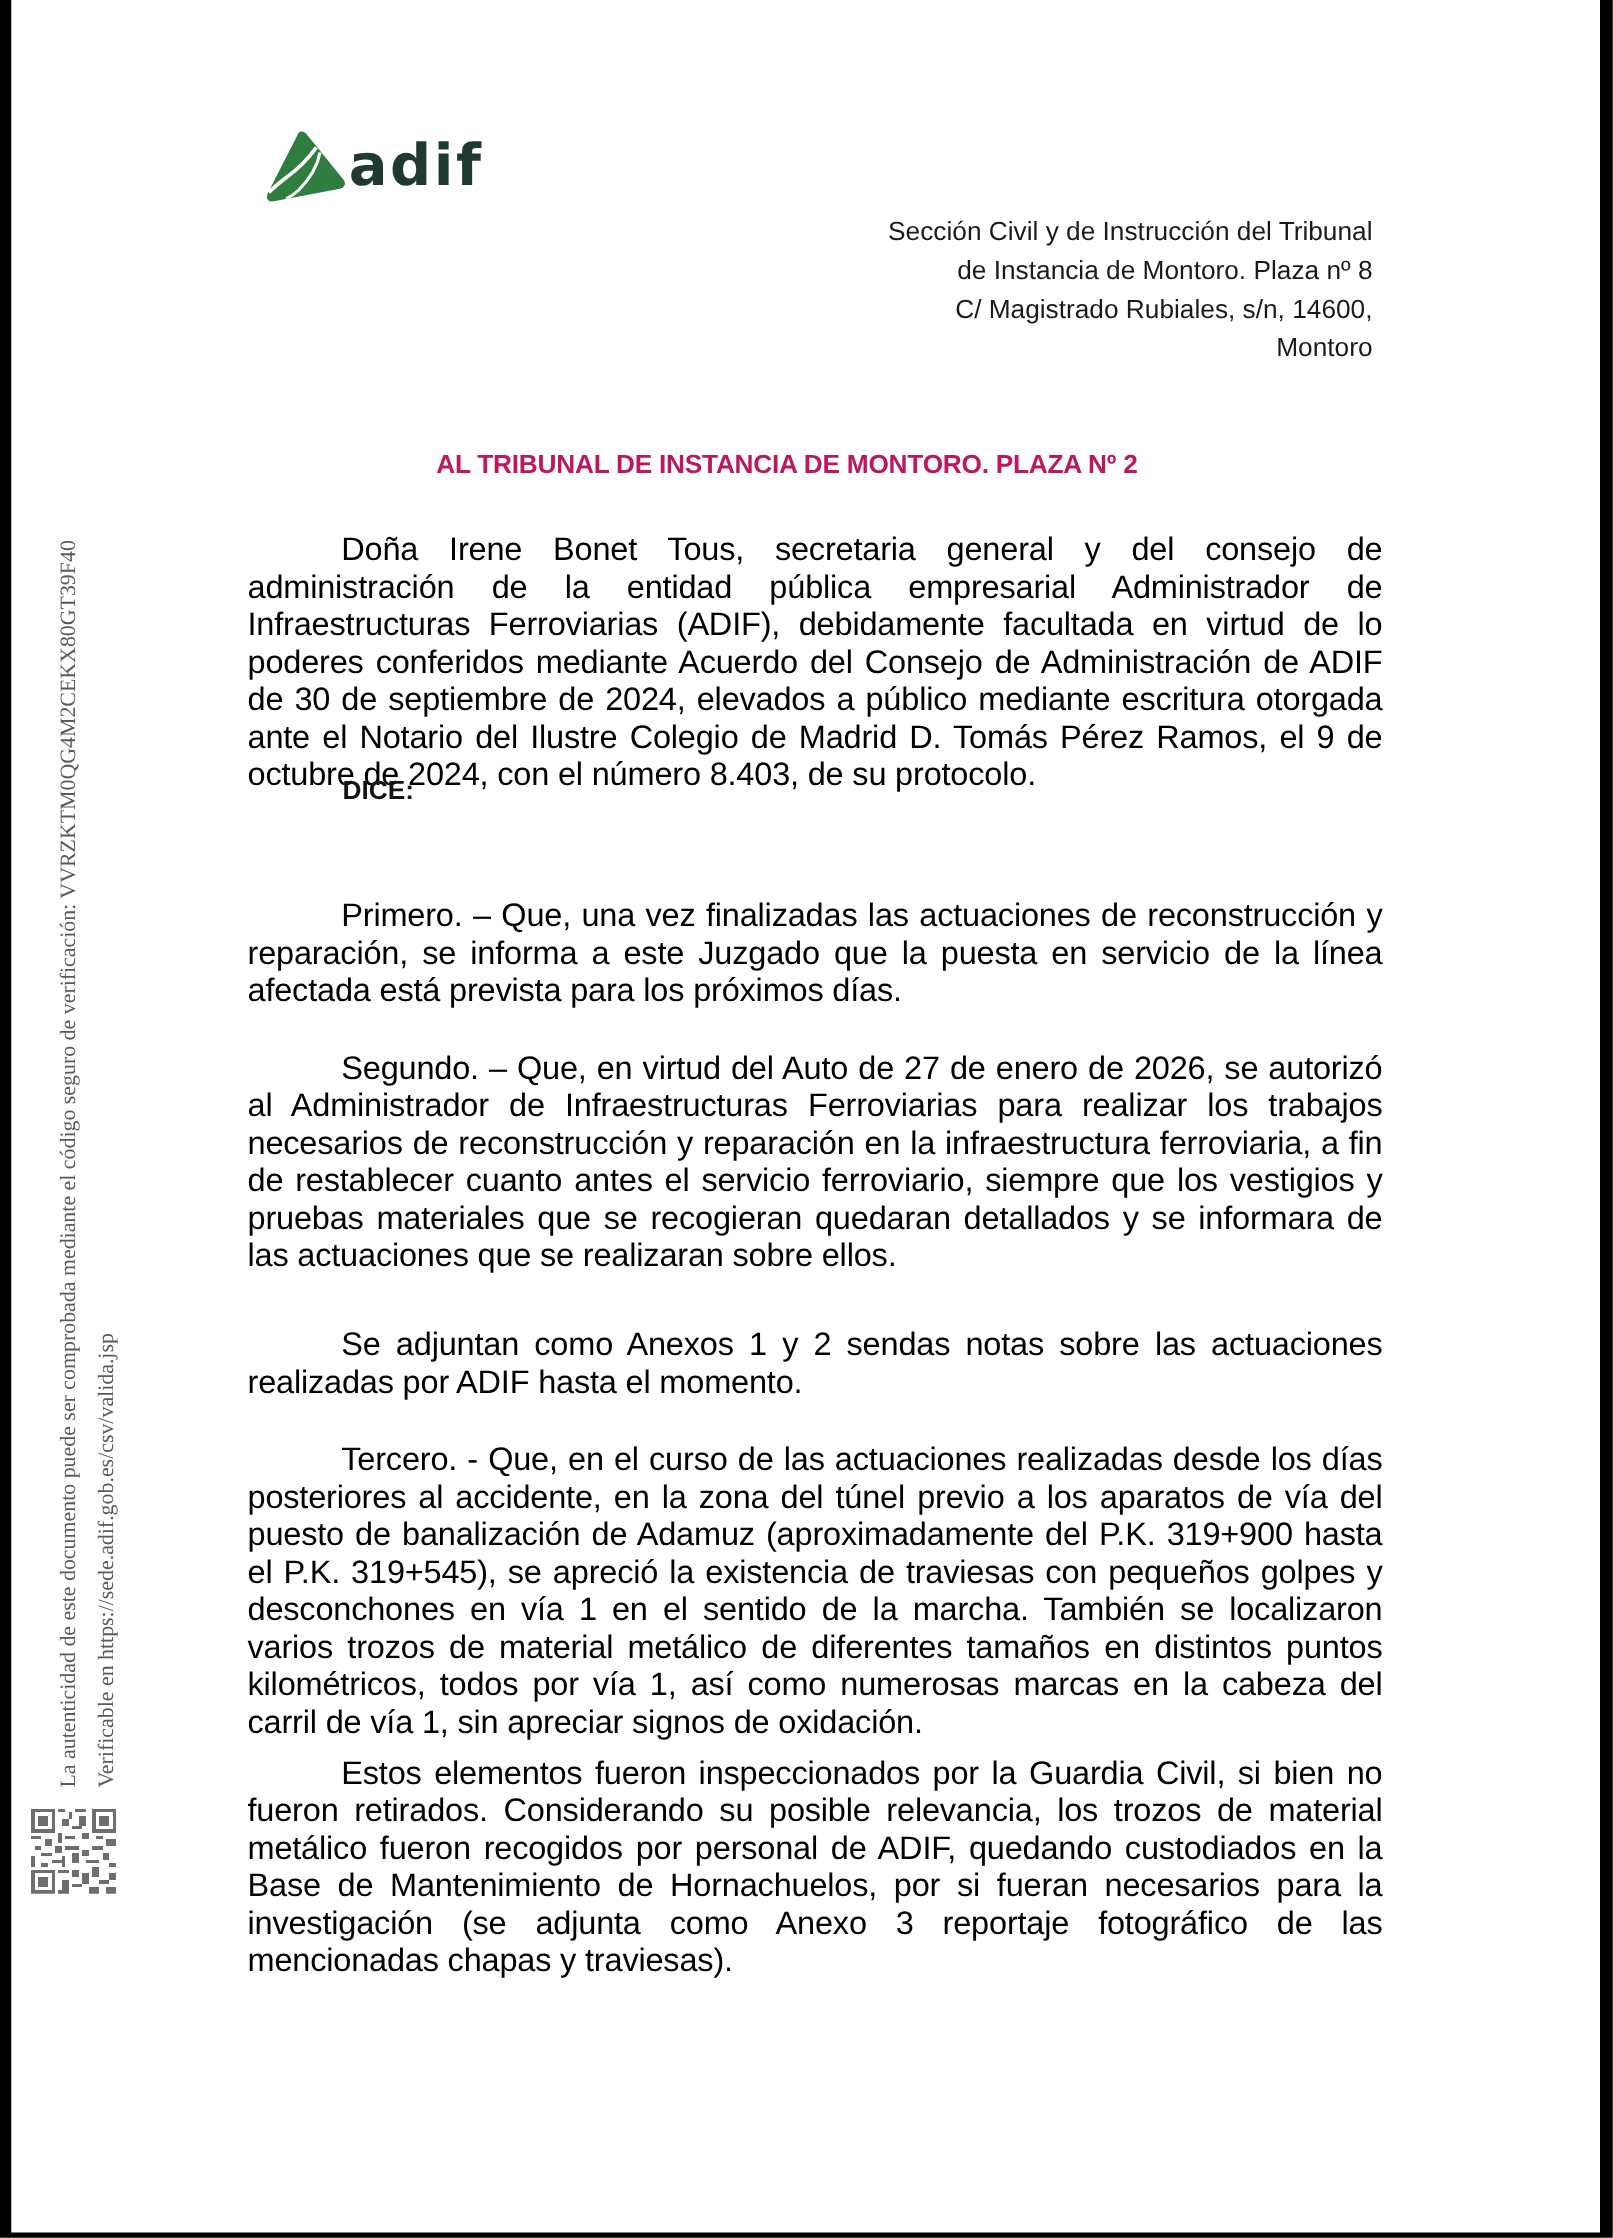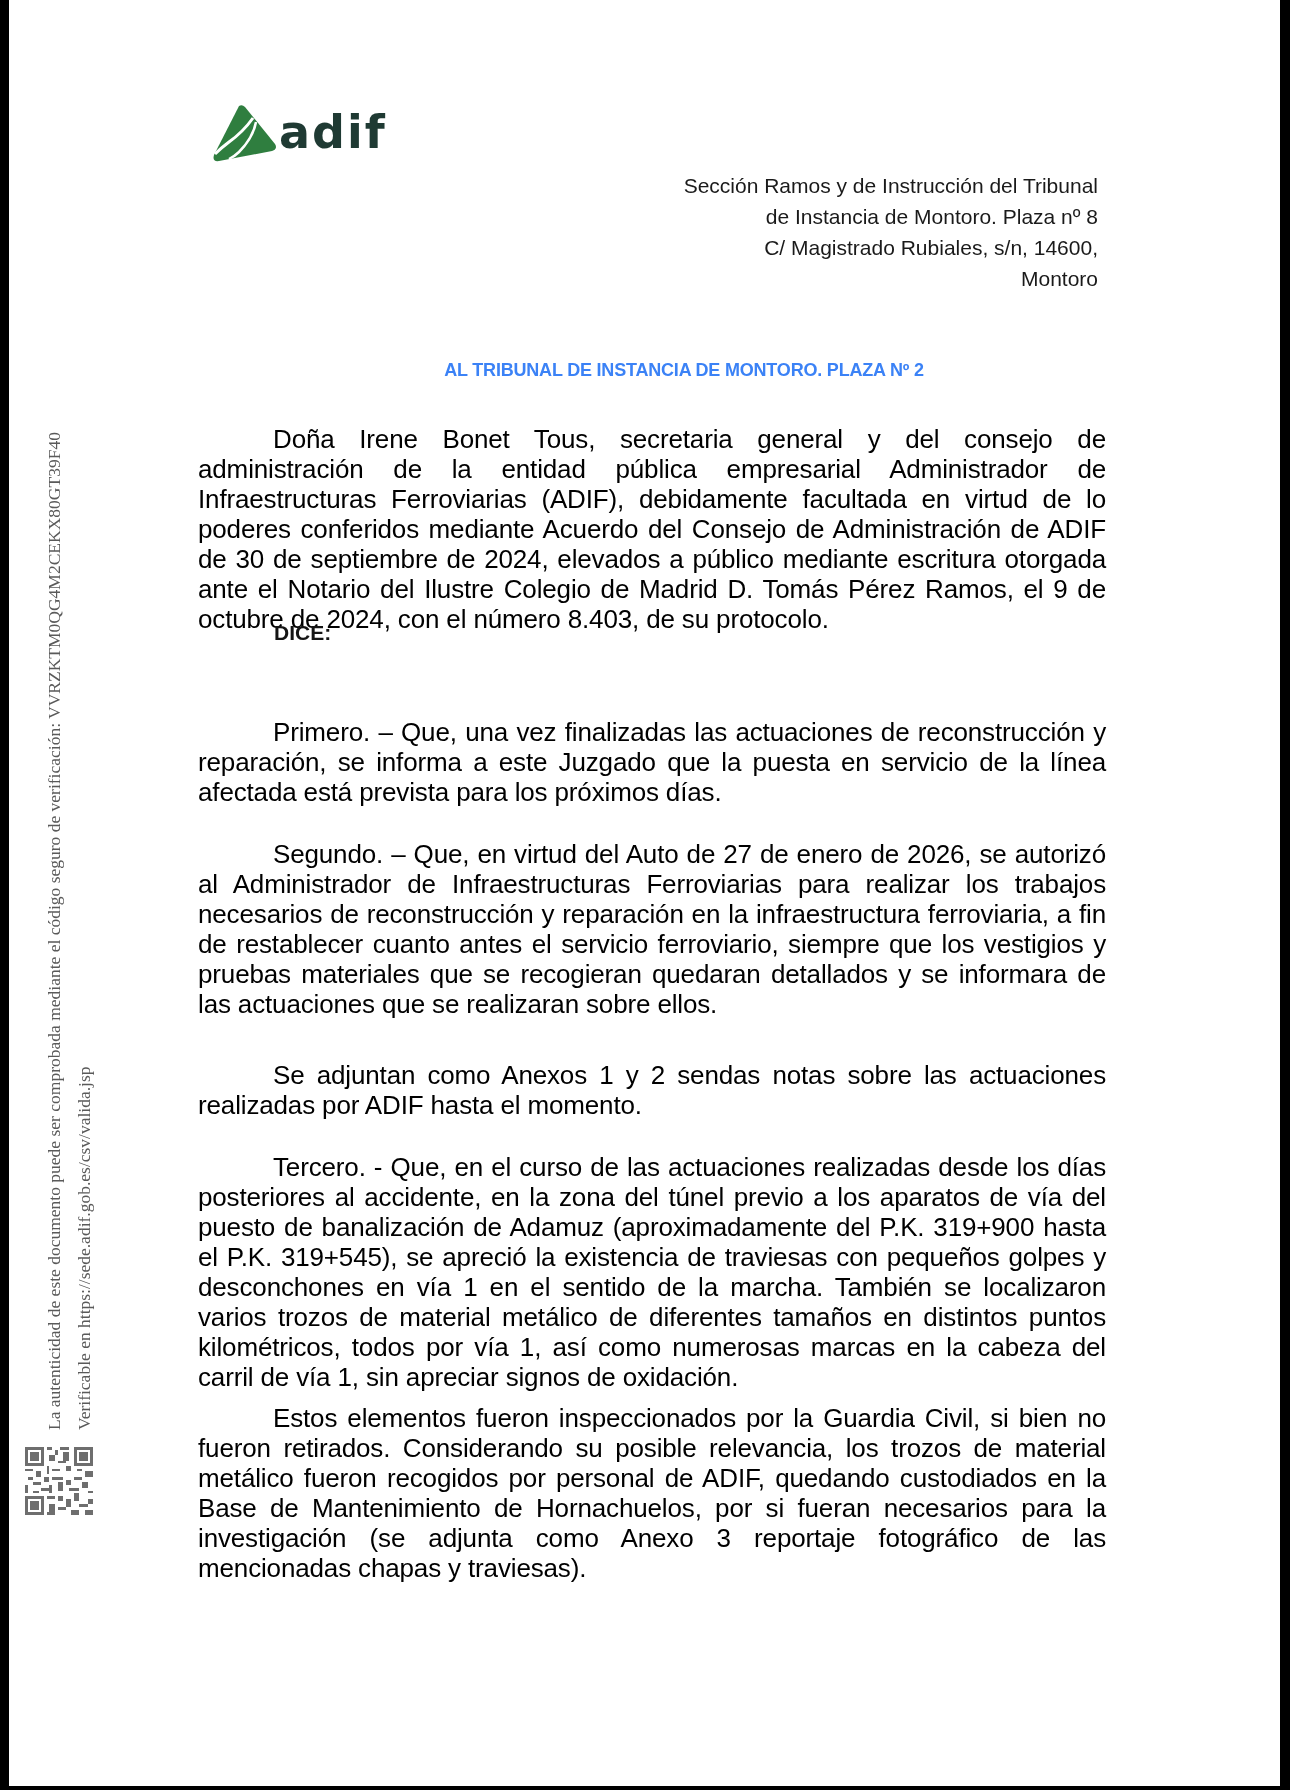--- a/index.html
+++ b/index.html
@@ -59,24 +59,24 @@
     line-height: 31px;
     color: #1a1a1a;
   }
   .addressee div { white-space: nowrap; }
   
   .title {
     position: absolute;
     left: 340px;
     top: 360px;
     width: 670px;
-    text-align: center;
-    font-size: 18px;
+    text-align: left;
+    font-size: 21px;
     font-weight: bold;
-    color: #3b82f6;
+    color: #be185d;
     white-space: nowrap;
     letter-spacing: -0.2px;
   }
   
   .body-text {
     position: absolute;
     left: 189px;
     width: 908px;
     font-size: 26px;
     line-height: 30px;
@@ -128,21 +128,21 @@
   <div class="logo">
     <svg class="logo-mark" viewBox="0 0 70 58">
       <path d="M30 2 Q33 0 36 3 L66 40 Q69 45 63 47 L10 57 Q3 58 5 51 Z" fill="#2f7e3f"></path>
       <path d="M44 14 Q34 28 20 38 Q12 44 6 50" stroke="#ffffff" stroke-width="3" fill="none"></path>
       <path d="M47 18 Q44 34 30 48 Q26 52 20 55" stroke="#ffffff" stroke-width="2.5" fill="none"></path>
     </svg>
     <span class="logo-text">adif</span>
   </div>
 
   <div class="addressee">
-    <div>Sección Ramos y de Instrucción del Tribunal</div>
+    <div>Sección Civil y de Instrucción del Tribunal</div>
     <div>de Instancia de Montoro. Plaza nº 8</div>
     <div>C/ Magistrado Rubiales, s/n, 14600,</div>
     <div>Montoro</div>
   </div>
 
   <div class="title">AL TRIBUNAL DE INSTANCIA DE MONTORO. PLAZA Nº 2</div>
 
   <div class="body-text" style="top:424px;">
     <p>Doña Irene Bonet Tous, secretaria general y del consejo de administración de la entidad pública empresarial Administrador de Infraestructuras Ferroviarias (ADIF), debidamente facultada en virtud de lo poderes conferidos mediante Acuerdo del Consejo de Administración de ADIF de 30 de septiembre de 2024, elevados a público mediante escritura otorgada ante el Notario del Ilustre Colegio de Madrid D. Tomás Pérez Ramos, el 9 de octubre de 2024, con el número 8.403, de su protocolo.</p>
   </div>

